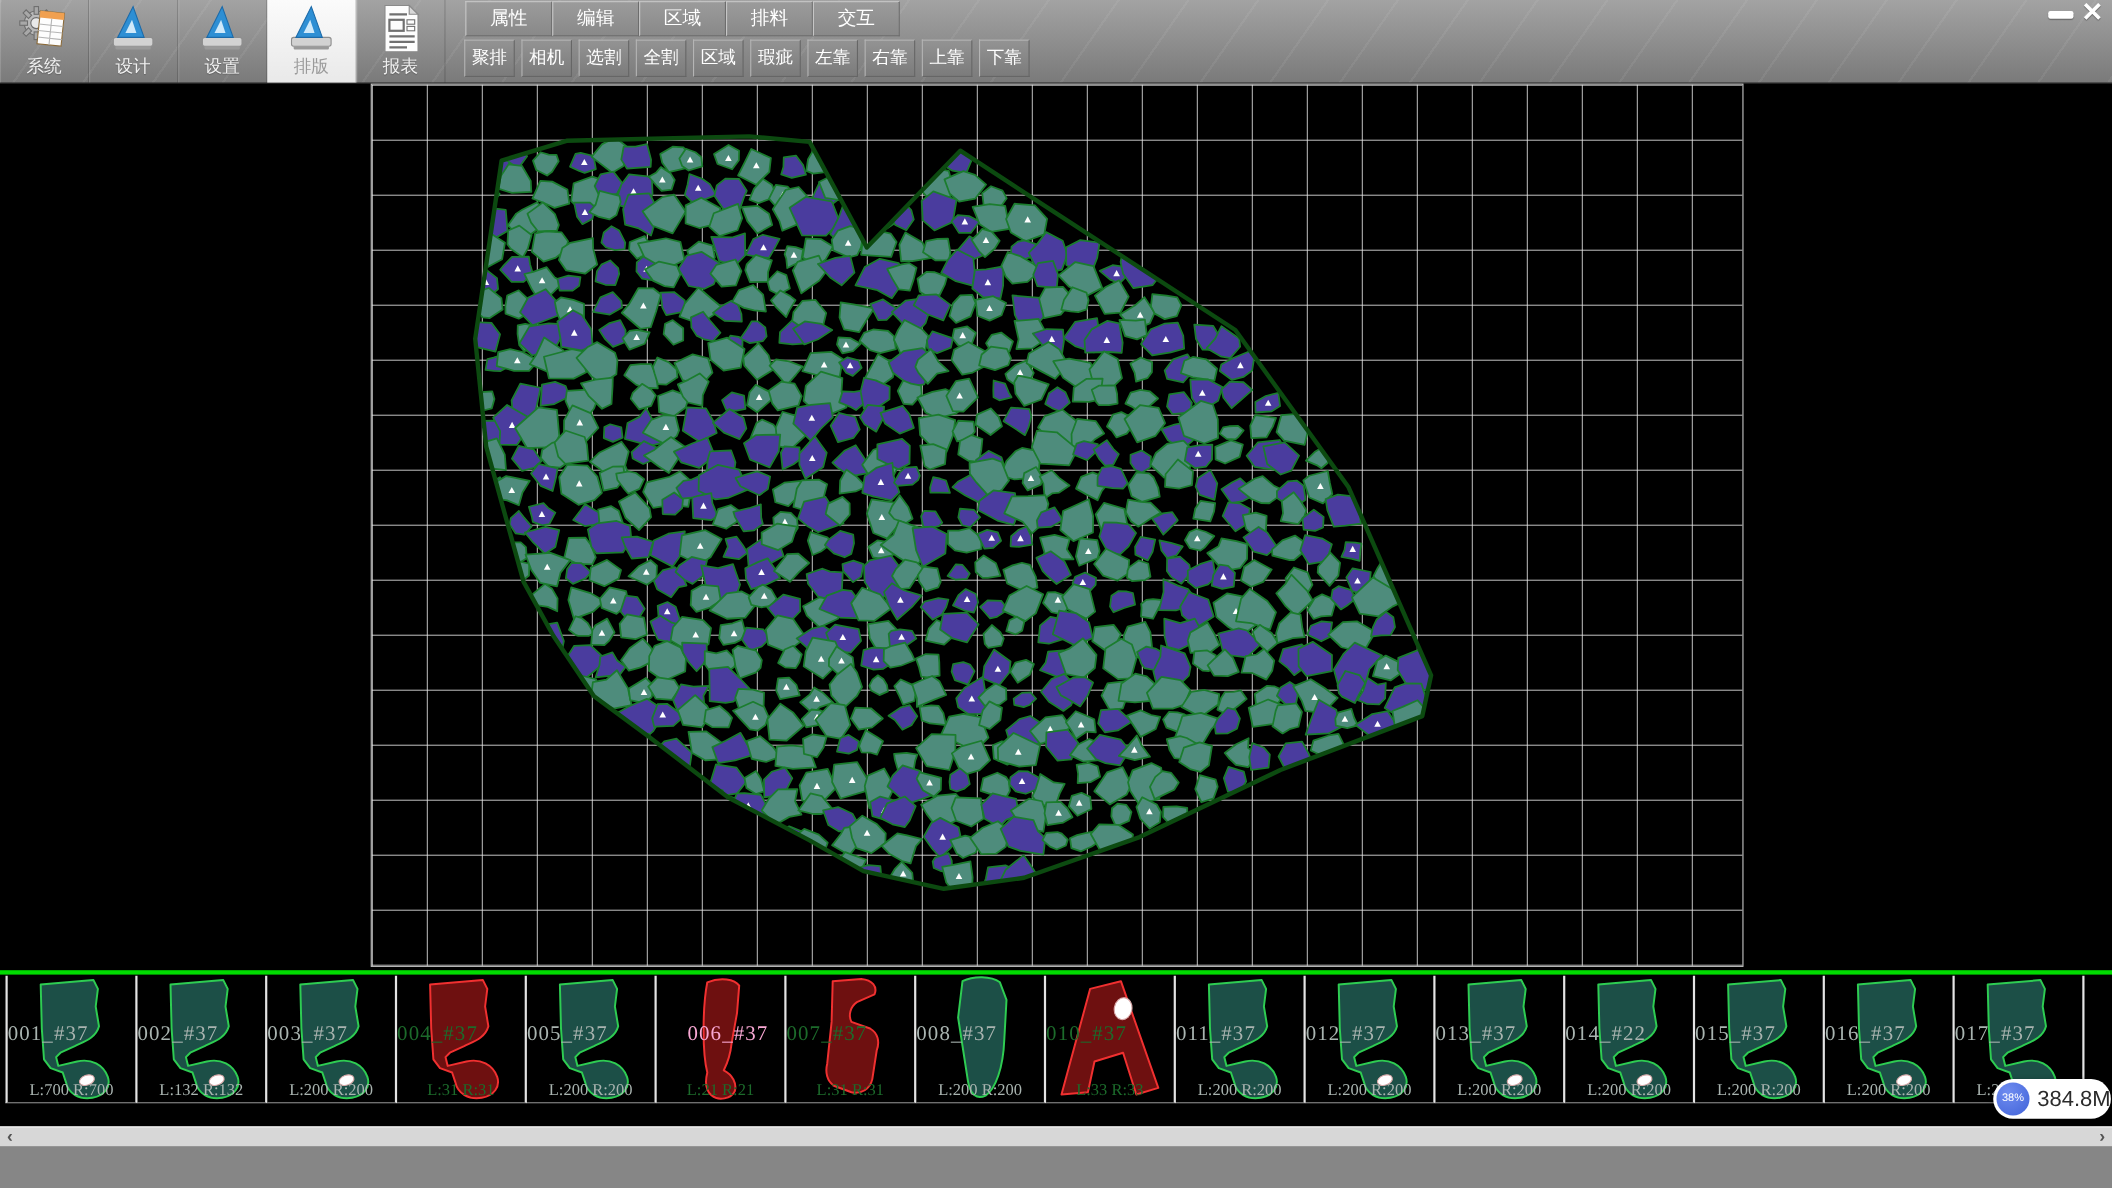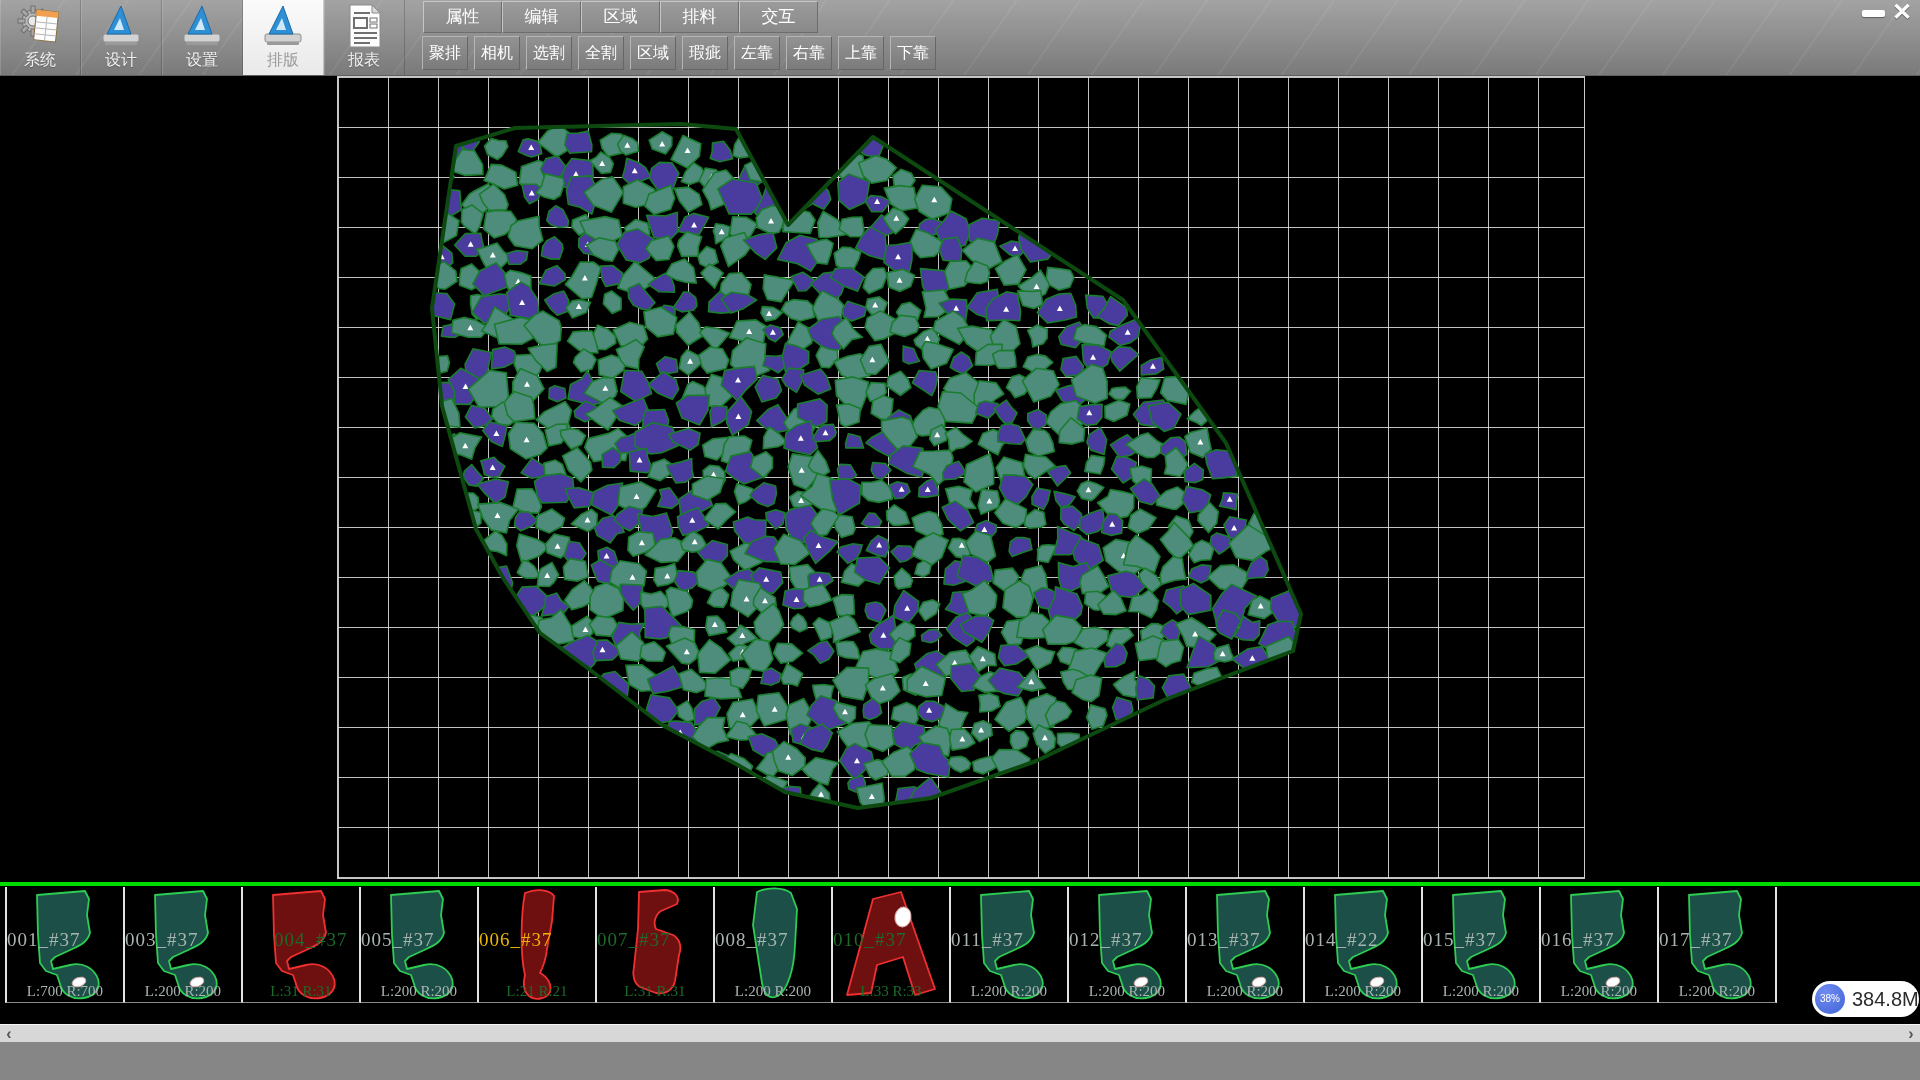--- a/index.html
+++ b/index.html
@@ -1020,42 +1020,50 @@
             <ellipse cx="64" cy="95" rx="7" ry="4.5" transform="rotate(-20 64 95)" fill="#ffffff" stroke="#d8a8a8" stroke-width="1"></ellipse>
      </svg>
      <div class="nm" style="color: rgb(169, 180, 176);">001_#37</div>
      <div class="lr" style="color: rgb(169, 180, 176);">L:700 R:700</div>
         </div>
         <div class="cell">
           <svg width="116" height="115" viewBox="0 0 100 115">
        <path d="M22,8 L70,4 L74,12 L72,28 L75,46 C72,57 61,60 53,64 L40,70 L36,74 L38,82 L55,78 C68,75 79,81 83,92 C86,101 80,109 69,111 C57,113 47,107 45,97 L42,88 L31,84 L25,76 L23,48 Z" fill="#1C4F47" stroke="#2ECC52" stroke-width="1.8" stroke-linejoin="round"></path>
             <ellipse cx="64" cy="95" rx="7" ry="4.5" transform="rotate(-20 64 95)" fill="#ffffff" stroke="#d8a8a8" stroke-width="1"></ellipse>
      </svg>
+     <div class="nm" style="color: rgb(169, 180, 176);">002_#37</div>
+     <div class="lr" style="color: rgb(169, 180, 176);">L:132 R:132</div>
+        </div>
+        <div class="cell">
+          <svg width="116" height="115" viewBox="0 0 100 115">
+       <path d="M22,8 L70,4 L74,12 L72,28 L75,46 C72,57 61,60 53,64 L40,70 L36,74 L38,82 L55,78 C68,75 79,81 83,92 C86,101 80,109 69,111 C57,113 47,107 45,97 L42,88 L31,84 L25,76 L23,48 Z" fill="#1C4F47" stroke="#2ECC52" stroke-width="1.8" stroke-linejoin="round"></path>
+            <ellipse cx="64" cy="95" rx="7" ry="4.5" transform="rotate(-20 64 95)" fill="#ffffff" stroke="#d8a8a8" stroke-width="1"></ellipse>
+     </svg>
      <div class="nm" style="color: rgb(169, 180, 176);">003_#37</div>
      <div class="lr" style="color: rgb(169, 180, 176);">L:200 R:200</div>
         </div>
         <div class="cell">
           <svg width="116" height="115" viewBox="0 0 100 115">
        <path d="M22,8 L70,4 L74,12 L72,28 L75,46 C72,57 61,60 53,64 L40,70 L36,74 L38,82 L55,78 C68,75 79,81 83,92 C86,101 80,109 69,111 C57,113 47,107 45,97 L42,88 L31,84 L25,76 L23,48 Z" fill="#6E1010" stroke="#F03030" stroke-width="1.8" stroke-linejoin="round"></path>
      </svg>
-     <div class="nm" style="color: rgb(28, 107, 43); padding-left: 31px;">004_#37</div>
+     <div class="nm" style="color: rgb(28, 107, 43);">004_#37</div>
      <div class="lr" style="color: rgb(28, 107, 43);">L:31 R:31</div>
         </div>
         <div class="cell">
           <svg width="116" height="115" viewBox="0 0 100 115">
        <path d="M22,8 L70,4 L74,12 L72,28 L75,46 C72,57 61,60 53,64 L40,70 L36,74 L38,82 L55,78 C68,75 79,81 83,92 C86,101 80,109 69,111 C57,113 47,107 45,97 L42,88 L31,84 L25,76 L23,48 Z" fill="#1C4F47" stroke="#2ECC52" stroke-width="1.8" stroke-linejoin="round"></path>
      </svg>
      <div class="nm" style="color: rgb(169, 180, 176);">005_#37</div>
      <div class="lr" style="color: rgb(169, 180, 176);">L:200 R:200</div>
         </div>
         <div class="cell">
           <svg width="116" height="115" viewBox="0 0 100 115">
        <path d="M38,6 C50,1 63,3 67,9 L65,34 L60,62 C59,72 56,80 53,86 C61,90 65,98 63,105 C60,112 48,114 42,109 C36,104 36,96 38,88 C33,68 34,26 38,6 Z" fill="#6E1010" stroke="#F03030" stroke-width="1.8" stroke-linejoin="round"></path>
      </svg>
-     <div class="nm" style="color: #eab308;">006_#37</div>
+     <div class="nm" style="color: #f9a8d4; padding-left: 28px;">006_#37</div>
      <div class="lr" style="color: rgb(28, 107, 43);">L:21 R:21</div>
         </div>
         <div class="cell">
           <svg width="116" height="115" viewBox="0 0 100 115">
        <path d="M34,5 L60,3 C70,4 75,10 72,17 L56,24 C50,28 48,36 51,42 L68,48 C75,52 77,60 74,68 L70,94 C68,103 60,108 51,106 L35,100 C29,96 27,88 29,80 L33,42 Z" fill="#6E1010" stroke="#F03030" stroke-width="1.8" stroke-linejoin="round"></path>
      </svg>
      <div class="nm" style="color: rgb(28, 107, 43);">007_#37</div>
      <div class="lr" style="color: rgb(28, 107, 43);">L:31 R:31</div>
         </div>
         <div class="cell">

